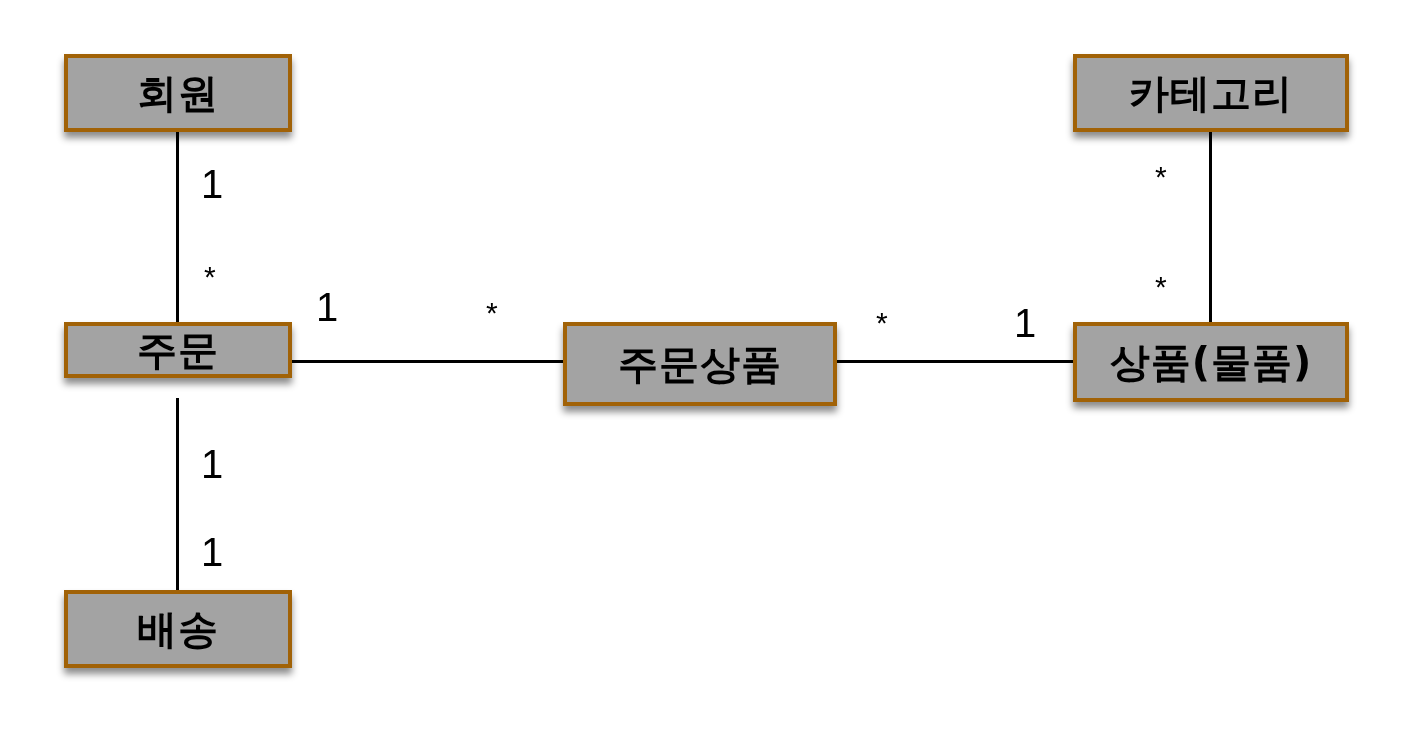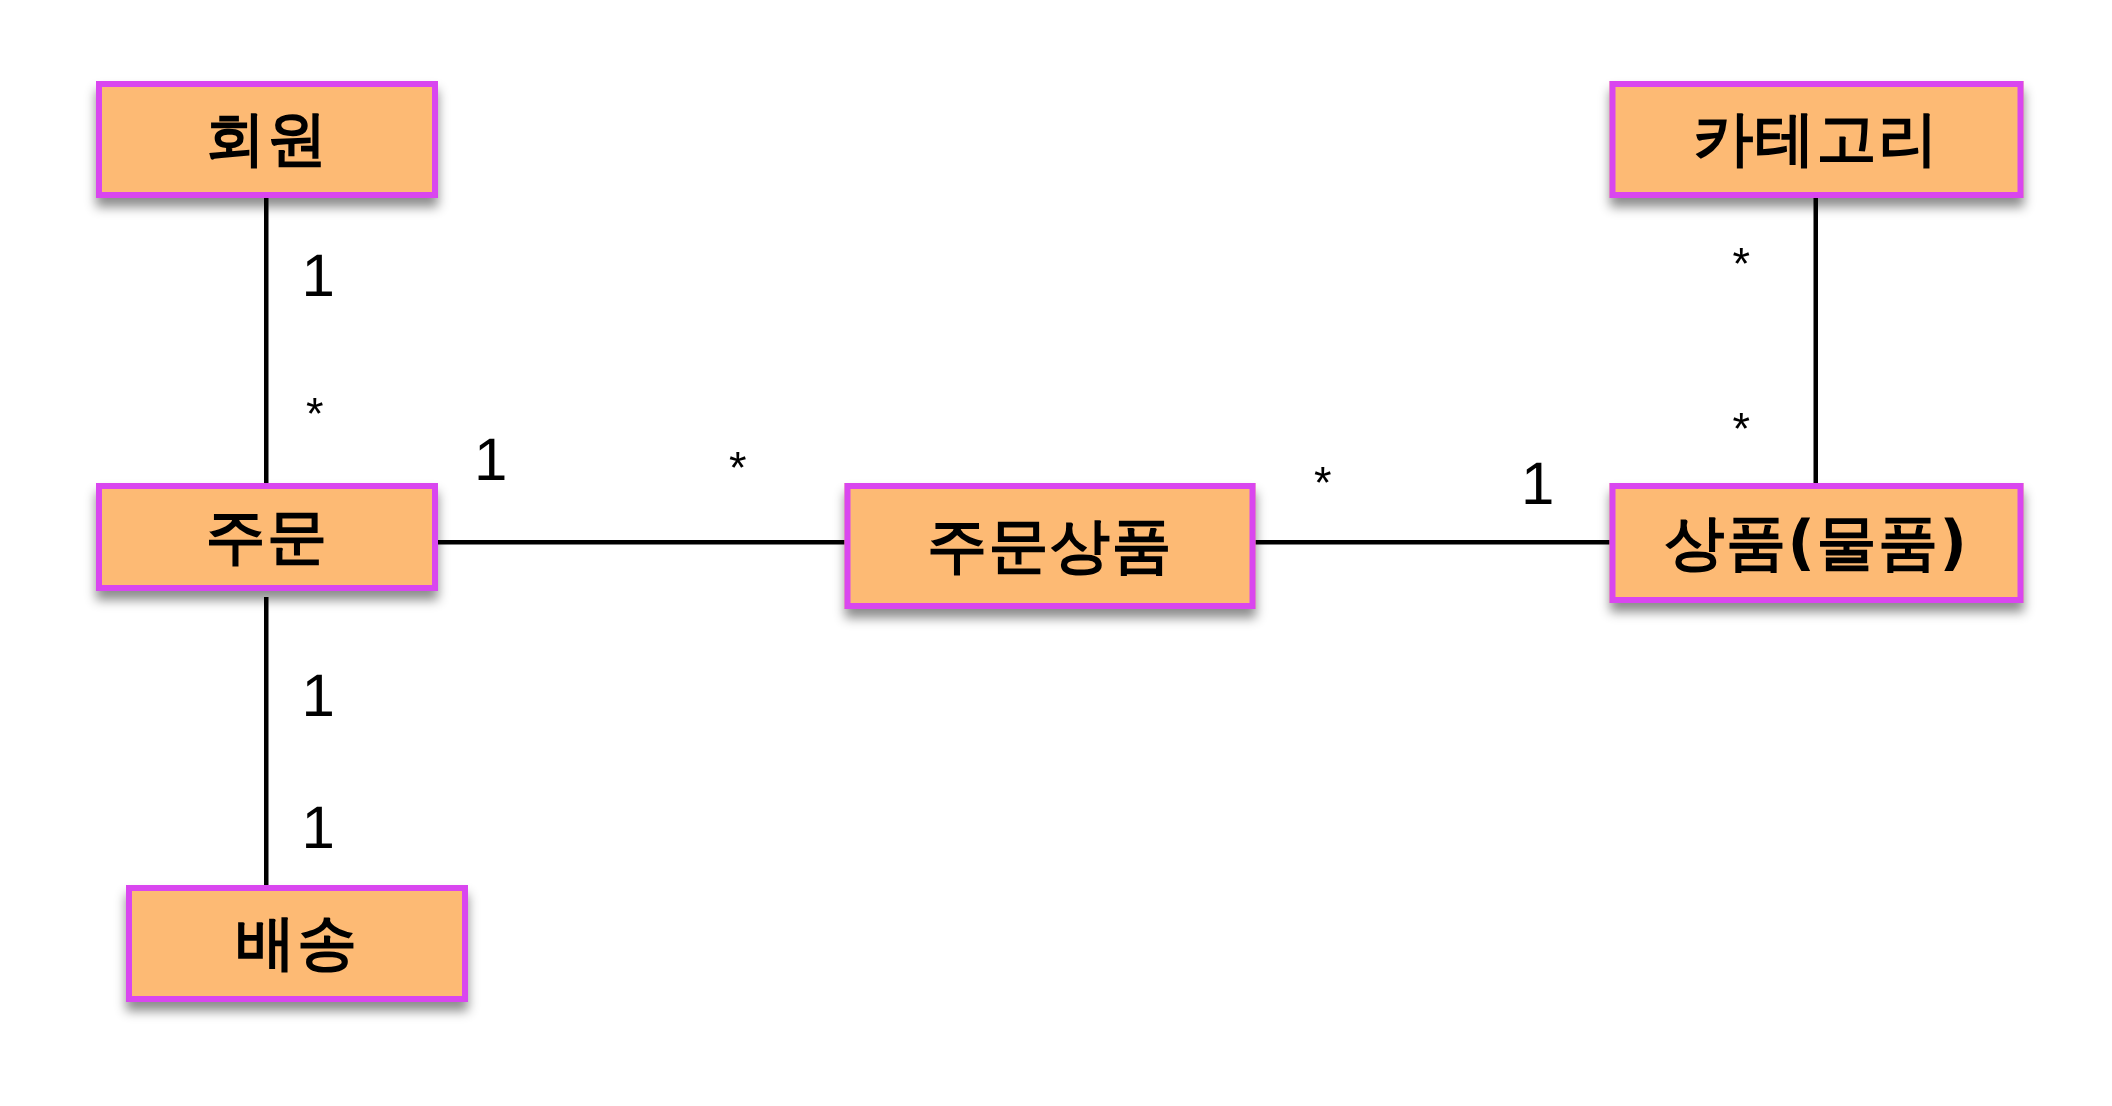--- a/index.html
+++ b/index.html
@@ -23,22 +23,22 @@
     }
     .line {
       position: absolute;
       background: #000000;
     }
     .hline { height: 3px; }
     .vline { width: 3px; }
     .entity {
       position: absolute;
       box-sizing: border-box;
-      background: #fdba74;
-      border: 4px solid #d946ef;
+      background: #a3a3a3;
+      border: 4px solid #a16207;
       display: flex;
       align-items: center;
       justify-content: center;
       box-shadow: 0 6px 7px rgba(0,0,0,0.45);
     }
     .entity-label {
       font-family: "DejaVu Sans", "Liberation Sans", sans-serif;
       font-weight: bold;
       font-size: 40px;
       color: #000000;
@@ -63,25 +63,25 @@
   <div class="line vline" style="left:176px; top:130px; height:194px;"></div>
   <div class="line vline" style="left:176px; top:398px; height:194px;"></div>
   <div class="line hline" style="left:288px; top:360px; width:278px;"></div>
   <div class="line hline" style="left:834px; top:360px; width:242px;"></div>
   <div class="line vline" style="left:1209px; top:128px; height:196px;"></div>
 
   <div class="entity" style="left:64px; top:54px; width:228px; height:78px;">
     <span class="entity-label">회원</span>
   </div>
 
-  <div class="entity" style="left:64px; top:322px; width:228px; height:72px;">
+  <div class="entity" style="left:64px; top:322px; width:228px; height:56px;">
     <span class="entity-label">주문</span>
   </div>
 
-  <div class="entity" style="left:64px; top:590px; width:228px; height:78px;margin-left:20px;">
+  <div class="entity" style="left:64px; top:590px; width:228px; height:78px;">
     <span class="entity-label">배송</span>
   </div>
 
   <div class="entity" style="left:563px; top:322px; width:274px; height:84px;">
     <span class="entity-label">주문상품</span>
   </div>
 
   <div class="entity" style="left:1073px; top:322px; width:276px; height:80px;">
     <span class="entity-label">상품(물품)</span>
   </div>

